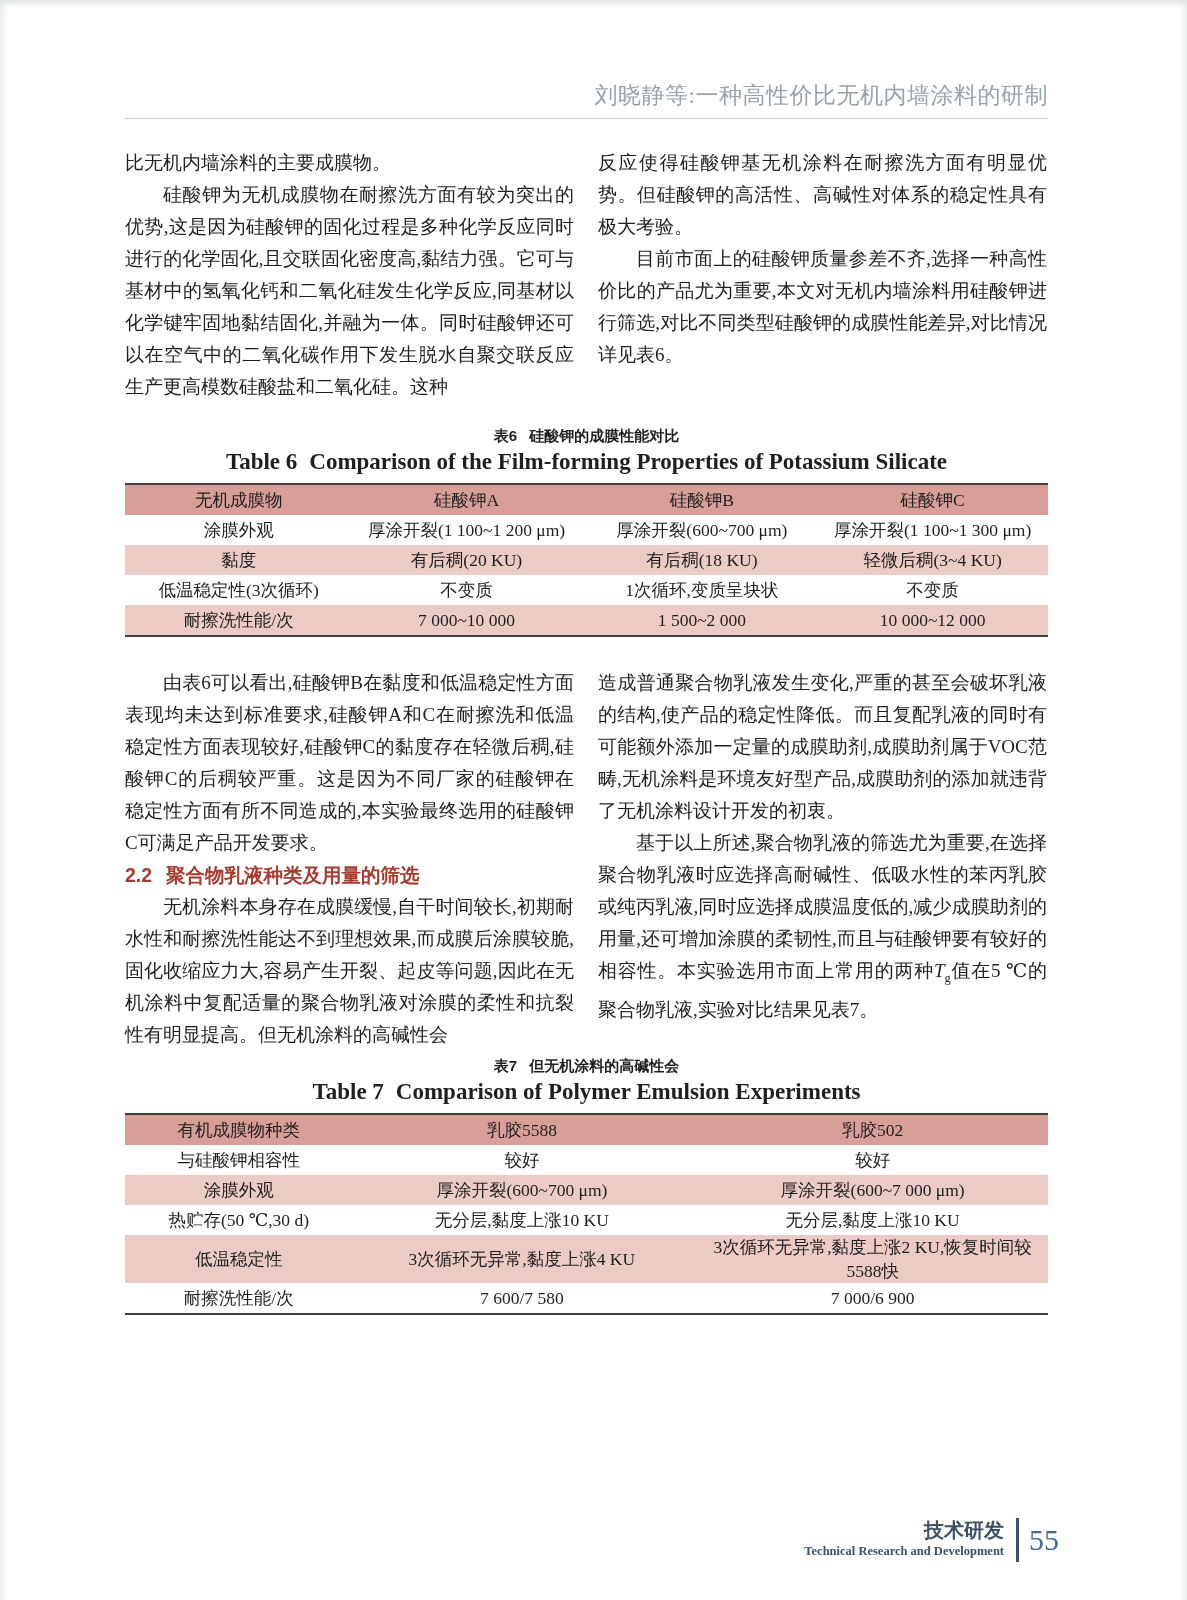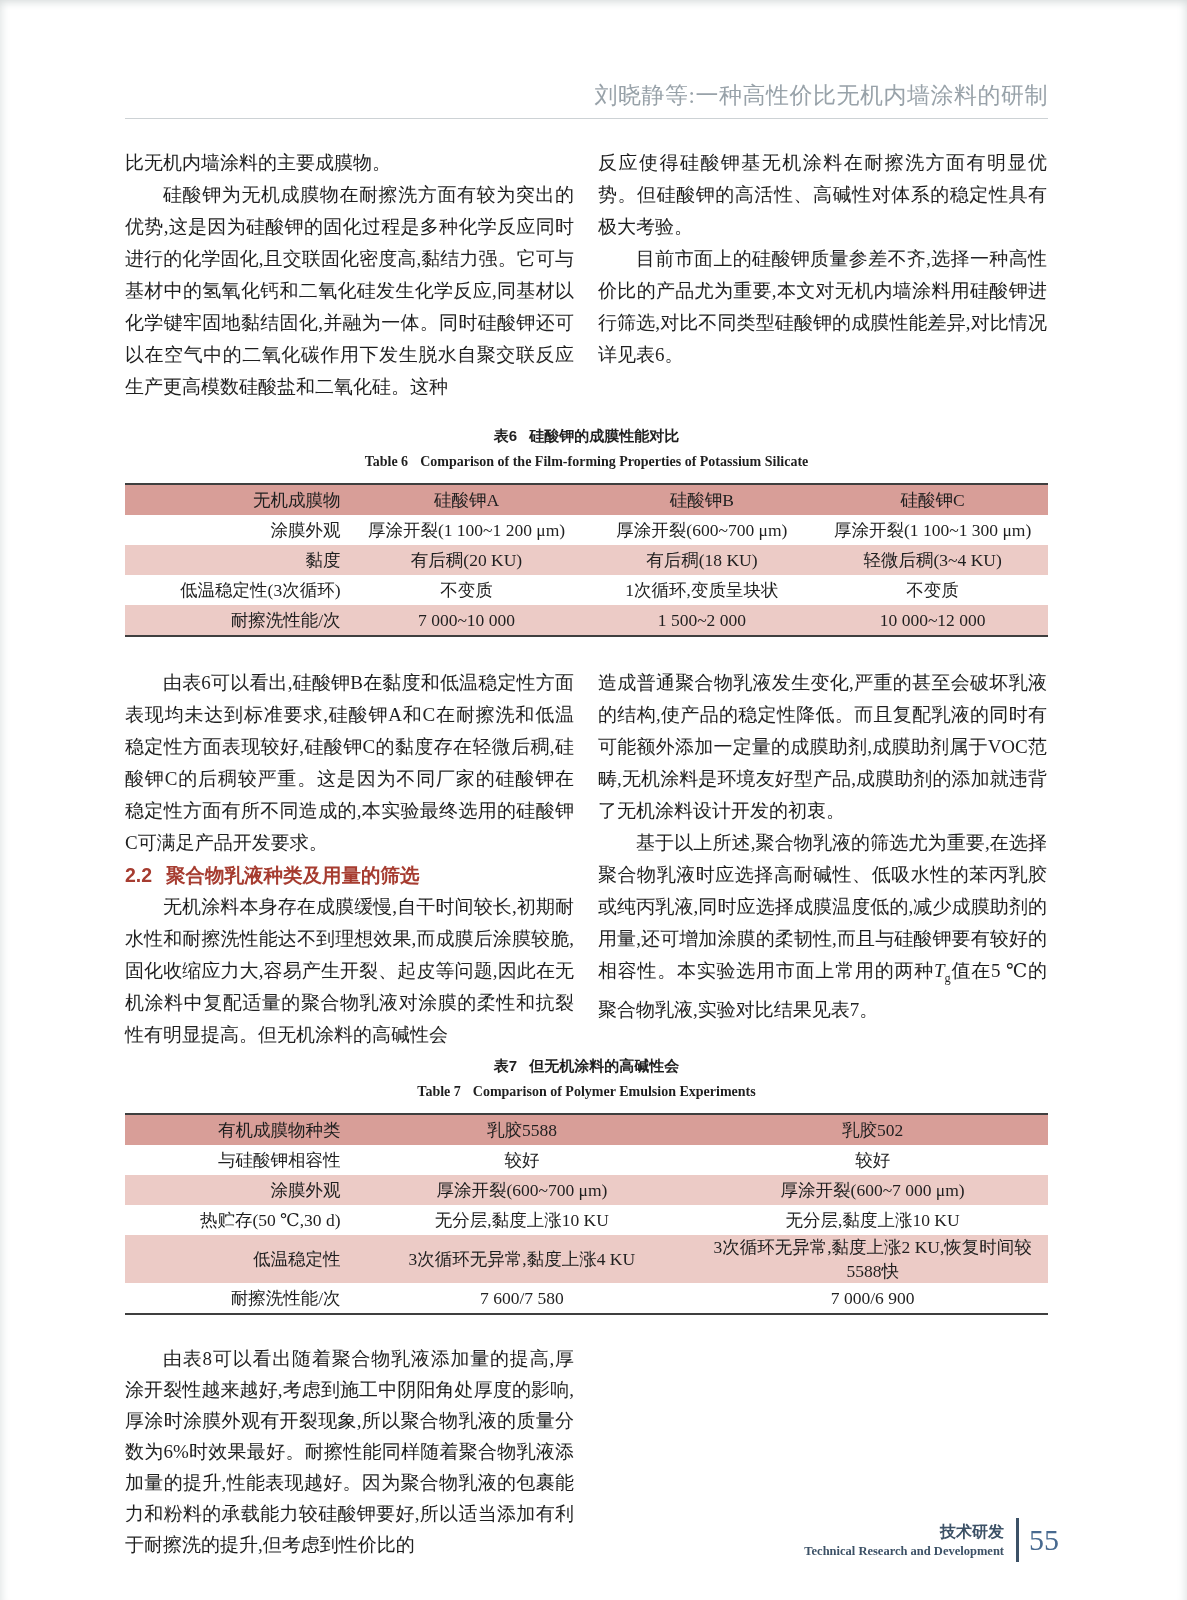--- a/index.html
+++ b/index.html
@@ -52,58 +52,58 @@
   }
   .section-heading .h-no{margin-right:14px;text-align:center;}
   
   .tbl-caption{margin-top:20px;text-align:center;}
   .tbl-caption.tight{margin-top:2px;}
   .cap-cn{
     font-size:15px;font-weight:bold;line-height:26px;
     font-family:"Liberation Sans","DejaVu Sans",sans-serif;
   }
   .cap-en{
-    font-size:14px;font-weight:bold;line-height:26px;
+    font-size:23px;font-weight:bold;line-height:26px;
     font-family:"Liberation Serif","DejaVu Serif",serif;
   }
   .cap-no{margin-right:12px;}
   
   table.data{
     width:100%;
     border-collapse:collapse;
     margin-top:8px;
     border-top:2px solid var(--table_border_dark,#3f3f3f);
     border-bottom:2px solid var(--table_border_dark,#3f3f3f);
     font-size:17.5px;
   }
   table.data td,table.data th{
     height:30px;
     padding:0 6px;
     text-align:center;
     font-weight:normal;
     vertical-align:middle;
   }
   table.data td:first-child,table.data th:first-child{
-    text-align:right;
+    text-align:center;
     padding-left:12px;
   }
   tr.head{background:var(--table_head_pink,#d89e98);}
   tr.pink{background:var(--table_row_pink,#eccbc6);}
   tr.white{background:#ffffff;}
   
   .footer{
     position:absolute;
     right:128px;bottom:38px;
     display:flex;align-items:center;
   }
   .footer-labels{text-align:right;}
   .footer-cn{
-    font-size:16px;font-weight:bold;
+    font-size:20px;font-weight:bold;
     color:var(--footer_slate,#3c5166);
-    font-family:Liberation Serif, serif;
+    font-family:Liberation Mono, monospace;
     line-height:22px;
   }
   .footer-en{
     font-size:12.5px;font-weight:bold;
     color:var(--footer_slate,#3c5166);
     line-height:16px;
   }
   .footer-divider{
     width:3px;height:44px;
     background:var(--footer_slate,#3c5166);
@@ -244,23 +244,20 @@
         </tr>
         <tr class="white">
           <td>耐擦洗性能/次</td>
           <td>7 600/7 580</td>
           <td>7 000/6 900</td>
         </tr>
       </tbody>
     </table>
 
     <div class="cols s3">
-      <div class="col">
-        <p class="para indent">由表8可以看出随着聚合物乳液添加量的提高,厚涂开裂性越来越好,考虑到施工中阴阳角处厚度的影响,厚涂时涂膜外观有开裂现象,所以聚合物乳液的质量分数为6%时效果最好。耐擦性能同样随着聚合物乳液添加量的提升,性能表现越好。因为聚合物乳液的包裹能力和粉料的承载能力较硅酸钾要好,所以适当添加有利于耐擦洗的提升,但考虑到性价比的</p>
-      </div>
     </div>
 
   </div>
 
   <div class="footer">
     <div class="footer-labels">
       <div class="footer-cn">技术研发</div>
       <div class="footer-en">Technical Research and Development</div>
     </div>
     <div class="footer-divider"></div>

